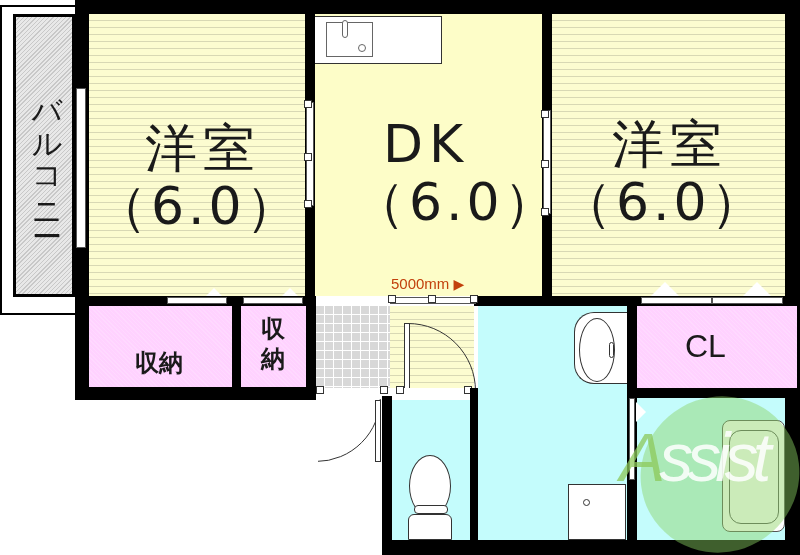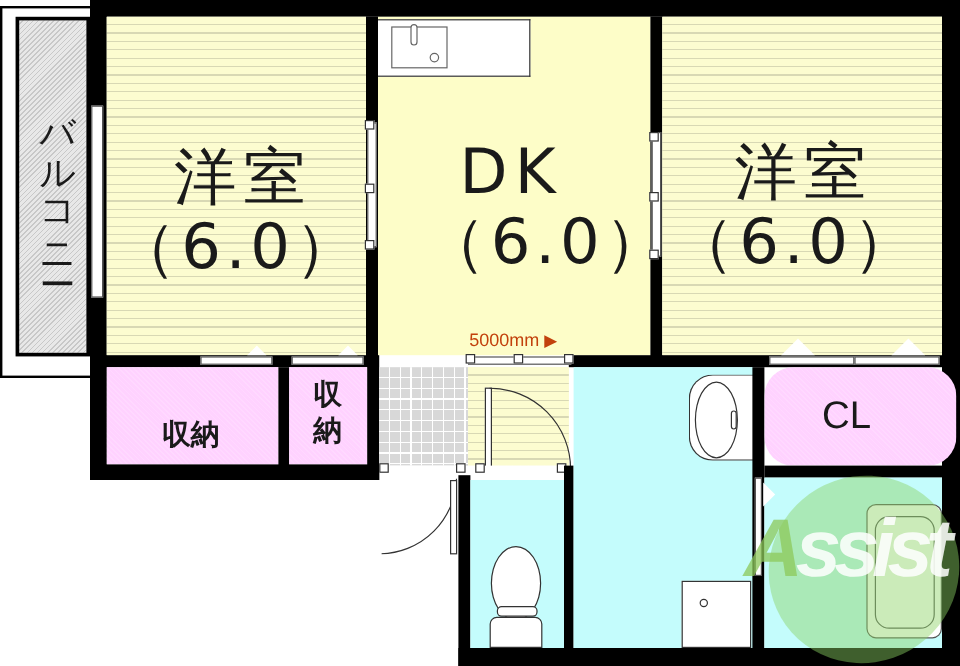--- a/index.html
+++ b/index.html
@@ -26,21 +26,21 @@
     background-color:#e4e4e4;
     background-image: repeating-linear-gradient(135deg, #e8e8e8 0px, #e8e8e8 2px, #c8c8c8 2px, #c8c8c8 3px);
   }
   .label { position:absolute; color:#1a1a1a; text-align:center; white-space:nowrap; }
   .big { font-size:52px; letter-spacing:6px; line-height:1; }
   .mid { font-size:24px; line-height:1.1; font-weight:bold; }
   .vert { writing-mode: vertical-rl; text-orientation: upright; font-size:30px; letter-spacing:2px; }
   .win { position:absolute; background:#fff; border:1px solid #555; box-sizing:border-box; }
   .sq { position:absolute; width:8px; height:8px; background:#fff; border:1px solid #333; box-sizing:border-box; }
   .dim { position:absolute; color:#c2410c; font-size:15px; font-family:"Liberation Sans", sans-serif; }
-  .logo { position:absolute; font-family:"Liberation Sans", sans-serif; font-weight:bold; font-style:italic; }
+  .logo { position:absolute; font-family:"Liberation Sans", sans-serif; font-weight:normal; font-style:italic; }
 </style>
 </head>
 <body>
 
 <div class="abs" style="left:0;top:0;width:800px;height:555px;">
 
   <div class="abs" style="left:0;top:5px;width:78px;height:310px;border:2px solid #000;border-right:none;background:#fff;"></div>
   <div class="abs balcony" style="left:13px;top:14px;width:62px;height:283px;border:3px solid #000;">
     <span class="label vert" style="left:10px;top:60px;">バルコニー</span>
   </div>
@@ -143,21 +143,21 @@
   <div class="abs room-cyan" style="left:478px;top:306px;width:150px;height:234px;">
     <div class="abs" style="left:96px;top:6px;width:54px;height:72px;background:#fff;border:1px solid #333;border-radius:20px 0 0 20px;border-right:none;"></div>
     <div class="abs" style="left:101px;top:12px;width:36px;height:64px;border:1px solid #333;border-radius:50%;"></div>
     <div class="abs" style="left:131px;top:36px;width:5px;height:16px;border:1px solid #333;border-radius:3px;background:#fff;"></div>
     <div class="abs" style="left:90px;top:178px;width:58px;height:56px;background:#fff;border:1px solid #333;"></div>
     <div class="abs" style="left:105px;top:193px;width:7px;height:7px;border:1px solid #333;border-radius:50%;"></div>
   </div>
 
   <div class="wall" style="left:627px;top:306px;width:10px;height:234px;"></div>
 
-  <div class="abs room-pink" style="left:637px;top:306px;width:160px;height:82px;border-radius:24px;">
+  <div class="abs room-pink" style="left:637px;top:306px;width:160px;height:82px;">
     <span class="label" style="left:48px;top:22px;font-size:32px;font-family:'Liberation Sans',sans-serif;">CL</span>
   </div>
   <div class="wall" style="left:637px;top:388px;width:148px;height:10px;"></div>
 
   <div class="abs room-cyan" style="left:637px;top:398px;width:148px;height:142px;">
     <div class="abs" style="left:85px;top:22px;width:63px;height:112px;background:#fff;border:1px solid #555;border-radius:8px;"></div>
     <div class="abs" style="left:92px;top:32px;width:50px;height:94px;border:1px solid #555;border-radius:12px;"></div>
   </div>
   <div class="abs" style="left:629px;top:398px;width:6px;height:82px;background:#fff;border:1px solid #555;"></div>
   <div class="abs" style="left:636px;top:402px;width:0;height:0;border-top:10px solid transparent;border-bottom:10px solid transparent;border-left:10px solid #fff;"></div>

